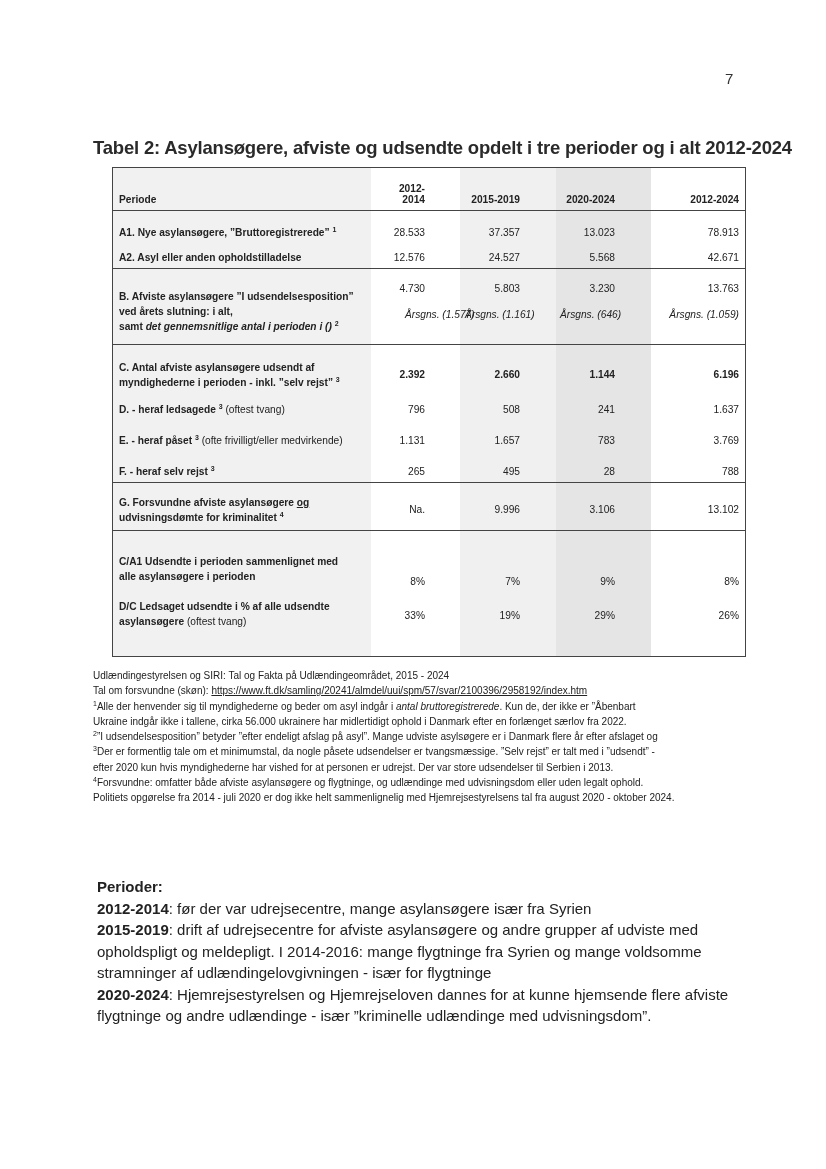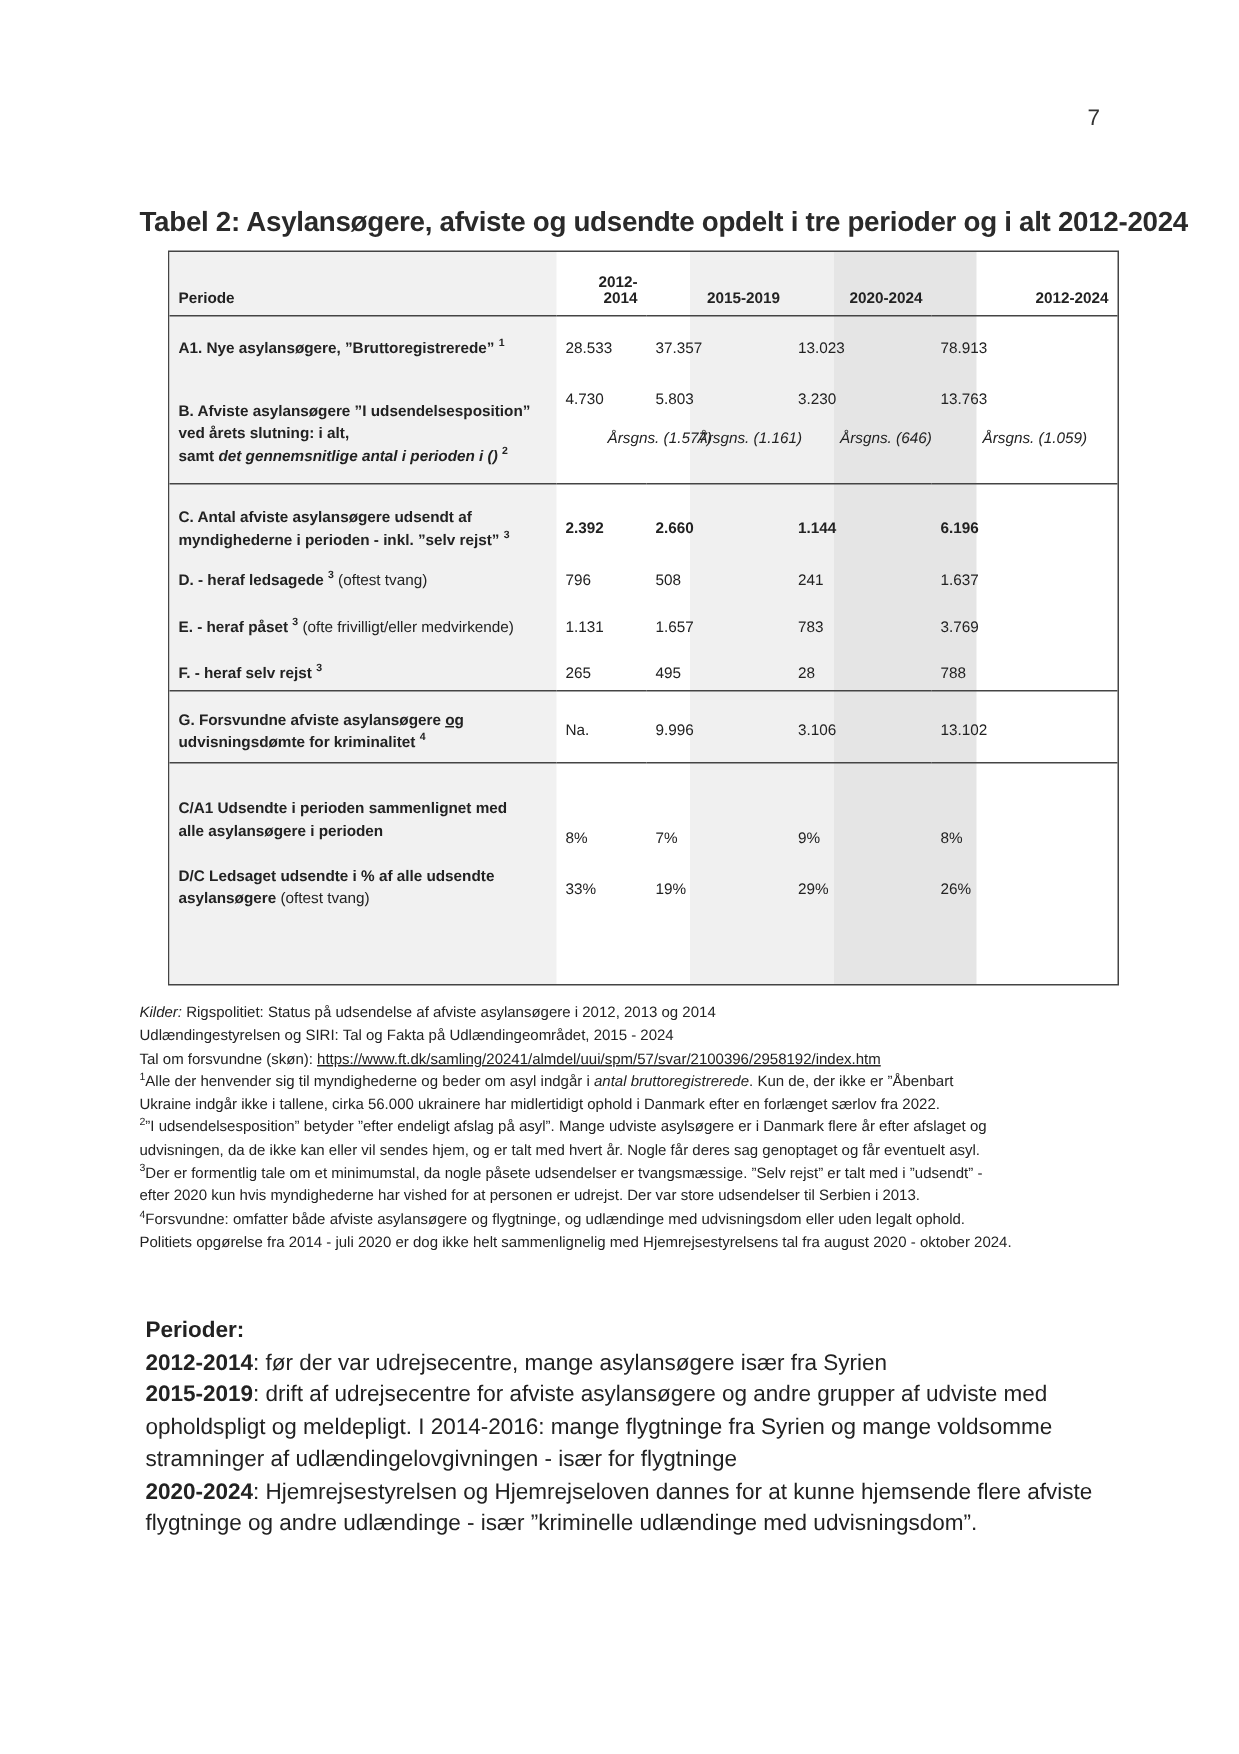--- a/index.html
+++ b/index.html
@@ -28,21 +28,21 @@
   }
   col.lab { width: 258px; }
   col.v1 { width: 60px; }
   col.v2 { width: 95px; }
   col.v3 { width: 95px; }
   col.v4 { width: 124px; }
   th, td { padding: 0 6px 0 6px; vertical-align: middle; }
   th { font-weight: bold; text-align: right; height: 37px; vertical-align: bottom; padding-bottom: 5px; }
   th.lab { text-align: left; }
   td.lab { text-align: left; font-weight: bold; line-height: 15px; }
-  td.num { text-align: left; }
+  td.num { text-align: right; }
   td.bold { font-weight: bold; }
   tr.sep td, tr.sep th { border-bottom: 1px solid #444; }
   .it { font-style: italic; }
   .nb { font-weight: normal; text-align: right; }
   sup { font-size: 7px; vertical-align: super; line-height: 0; }
   .u { text-decoration: underline; }
   .avg { font-style: italic; margin-left: 28px; }
 
   .notes {
     position: absolute; left: 93px; top: 668px; width: 660px; font-size: 10px;
@@ -85,20 +85,27 @@
     </tr>
 
     <tr style="height:36px">
       <td class="lab" style="padding-top:8px"><span>A1. Nye asylansøgere, ”Bruttoregistrerede”</span> <sup>1</sup></td>
       <td class="num" style="padding-top:8px">28.533</td>
       <td class="num" style="padding-top:8px">37.357</td>
       <td class="num" style="padding-top:8px">13.023</td>
       <td class="num" style="padding-top:8px">78.913</td>
     </tr>
 
+    <tr class="sep" style="height:22px">
+      <td class="lab">A2. Asyl eller anden opholdstilladelse</td>
+      <td class="num">12.576</td>
+      <td class="num">24.527</td>
+      <td class="num">5.568</td>
+      <td class="num">42.671</td>
+    </tr>
 
     <tr class="sep" style="height:76px">
       <td class="lab" style="padding-top:14px;padding-bottom:4px">
         <div>B. Afviste asylansøgere ”I udsendelsesposition”</div>
         <div>ved årets slutning: i alt,</div>
         <div><span>samt </span><span class="it">det gennemsnitlige antal i perioden i ()</span> <sup>2</sup></div>
       </td>
       <td class="num" style="padding-top:14px;padding-bottom:4px;vertical-align:top">
             <div>4.730</div>
             <div style="height:15px"></div>
@@ -187,27 +194,25 @@
       <td class="num" style="padding-top:10px">33%</td>
       <td class="num" style="padding-top:10px">19%</td>
       <td class="num" style="padding-top:10px">29%</td>
       <td class="num" style="padding-top:10px">26%</td>
     </tr>
   </tbody>
     </table>
 </div>
 
 <div class="notes">
-  <div><span class="it">Kilder:</span><span> Rigspolitiet: Status på udsendelse af afviste asylansøgere i 2012, 2013 og 2014</span></div>
   <div>Udlændingestyrelsen og SIRI: Tal og Fakta på Udlændingeområdet, 2015 - 2024</div>
   <div><span>Tal om forsvundne (skøn): </span><a>https://www.ft.dk/samling/20241/almdel/uui/spm/57/svar/2100396/2958192/index.htm</a></div>
   <div><sup>1</sup><span>Alle der henvender sig til myndighederne og beder om asyl indgår i </span><span class="it">antal bruttoregistrerede</span><span>. Kun de, der ikke er ”Åbenbart</span></div>
   <div>Ukraine indgår ikke i tallene, cirka 56.000 ukrainere har midlertidigt ophold i Danmark efter en forlænget særlov fra 2022.</div>
   <div><sup>2</sup><span>”I udsendelsesposition” betyder ”efter endeligt afslag på asyl”. Mange udviste asylsøgere er i Danmark flere år efter afslaget og</span></div>
-  <div>udvisningen, da de ikke kan eller vil sendes hjem, og er talt med hvert år. Nogle får deres sag genoptaget og får eventuelt asyl.</div>
   <div><sup>3</sup><span>Der er formentlig tale om et minimumstal, da nogle påsete udsendelser er tvangsmæssige. ”Selv rejst” er talt med i ”udsendt” -</span></div>
   <div>efter 2020 kun hvis myndighederne har vished for at personen er udrejst. Der var store udsendelser til Serbien i 2013.</div>
   <div><sup>4</sup><span>Forsvundne: omfatter både afviste asylansøgere og flygtninge, og udlændinge med udvisningsdom eller uden legalt ophold.</span></div>
   <div>Politiets opgørelse fra 2014 - juli 2020 er dog ikke helt sammenlignelig med Hjemrejsestyrelsens tal fra august 2020 - oktober 2024.</div>
 </div>
 
 <div class="periods">
   <div><b>Perioder:</b></div>
   <div><b>2012-2014</b><span>: før der var udrejsecentre, mange asylansøgere især fra Syrien</span></div>
   <div><b>2015-2019</b><span>: drift af udrejsecentre for afviste asylansøgere og andre grupper af udviste med</span></div>

